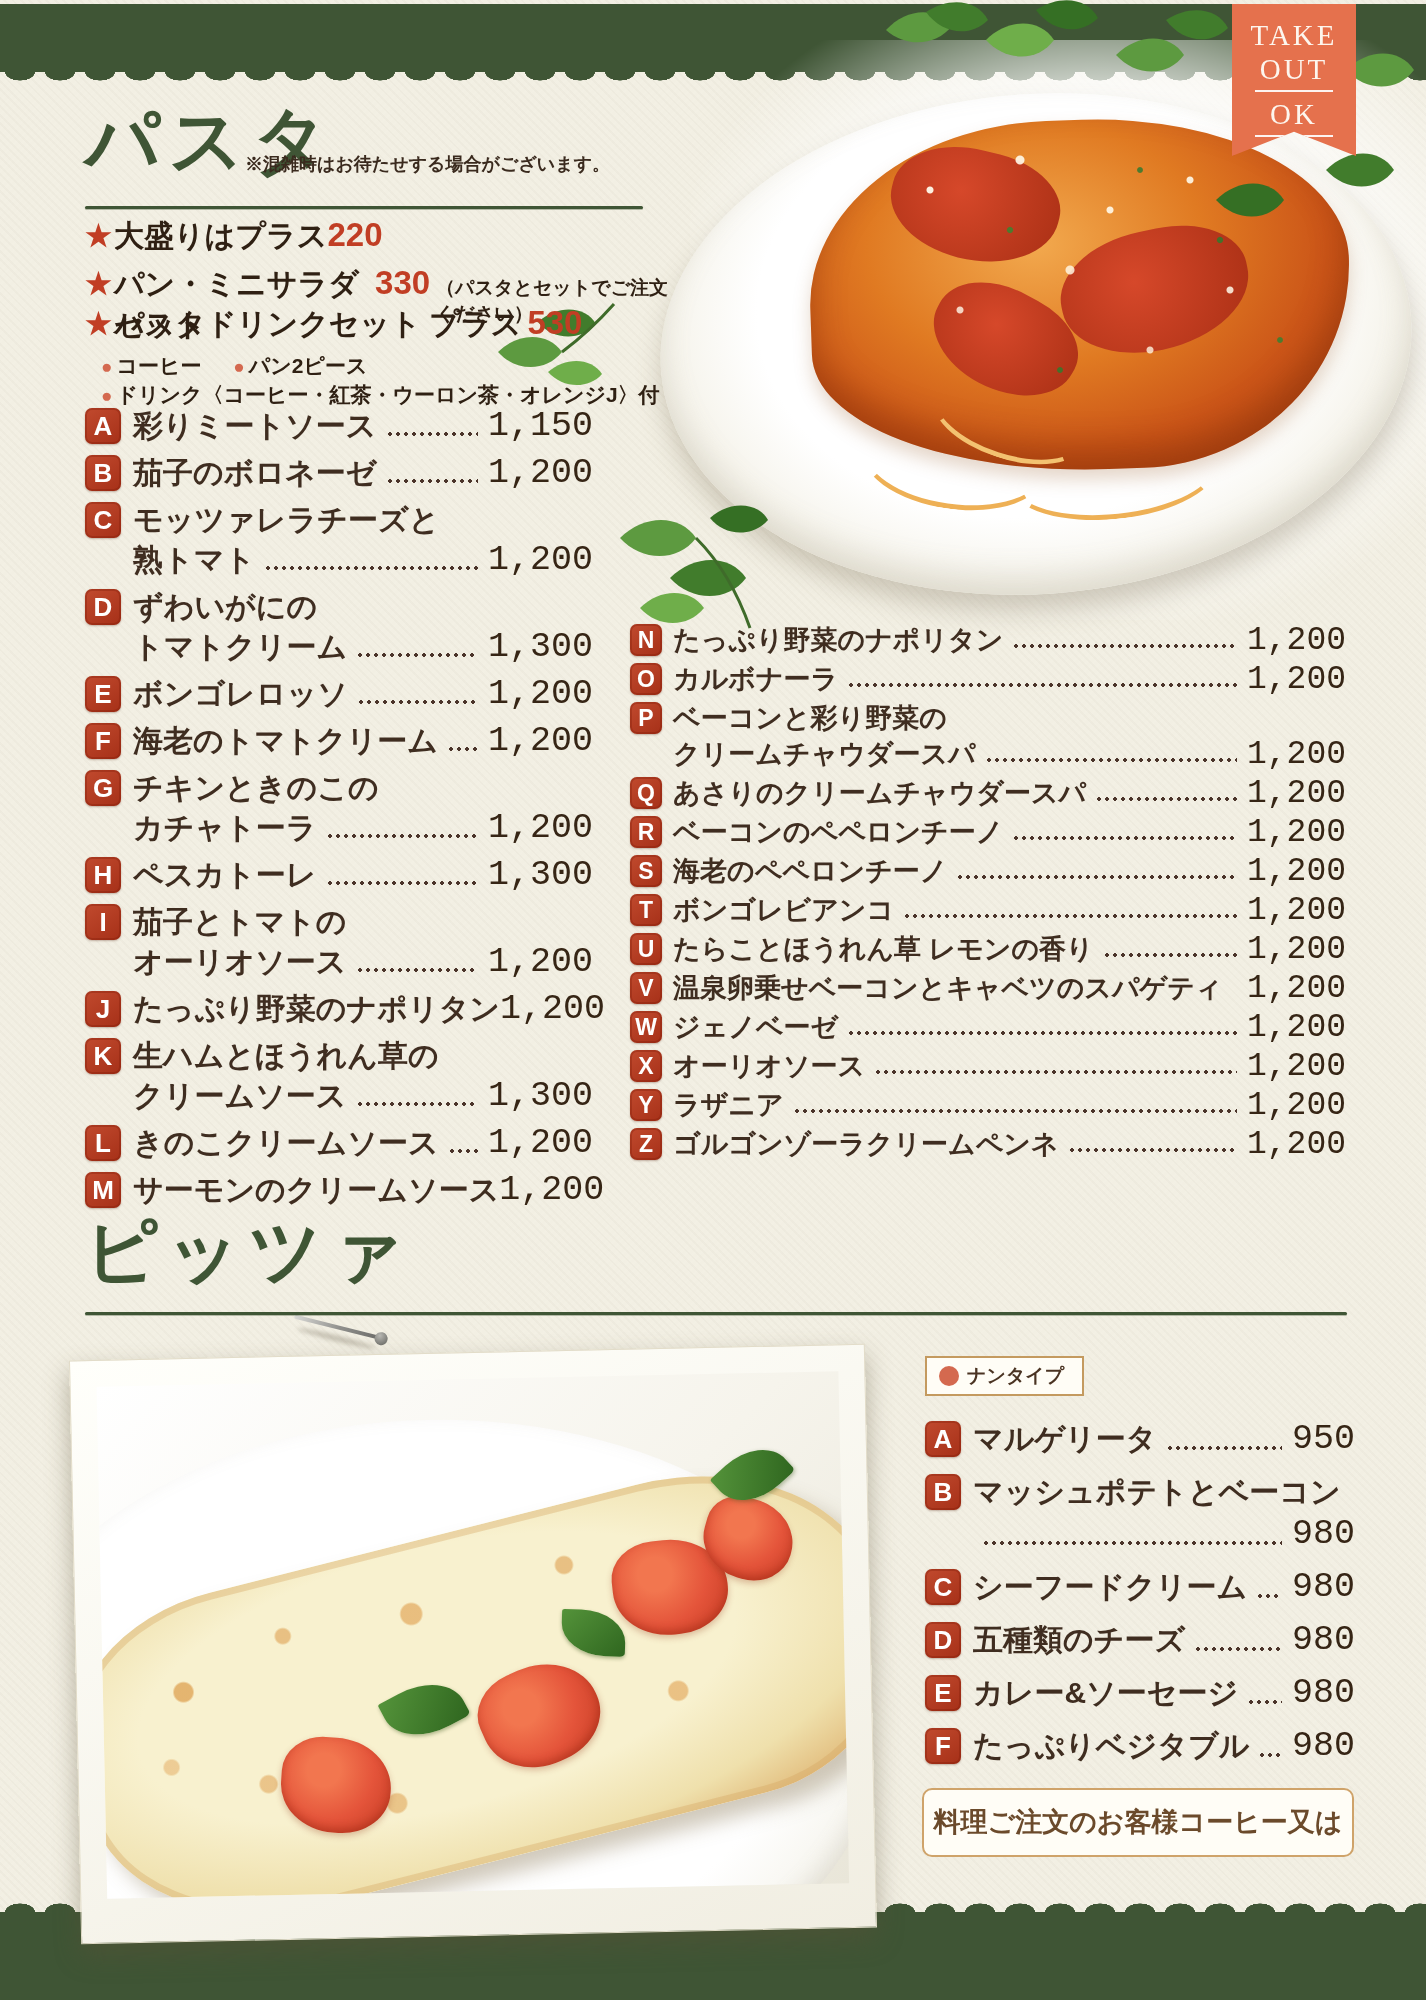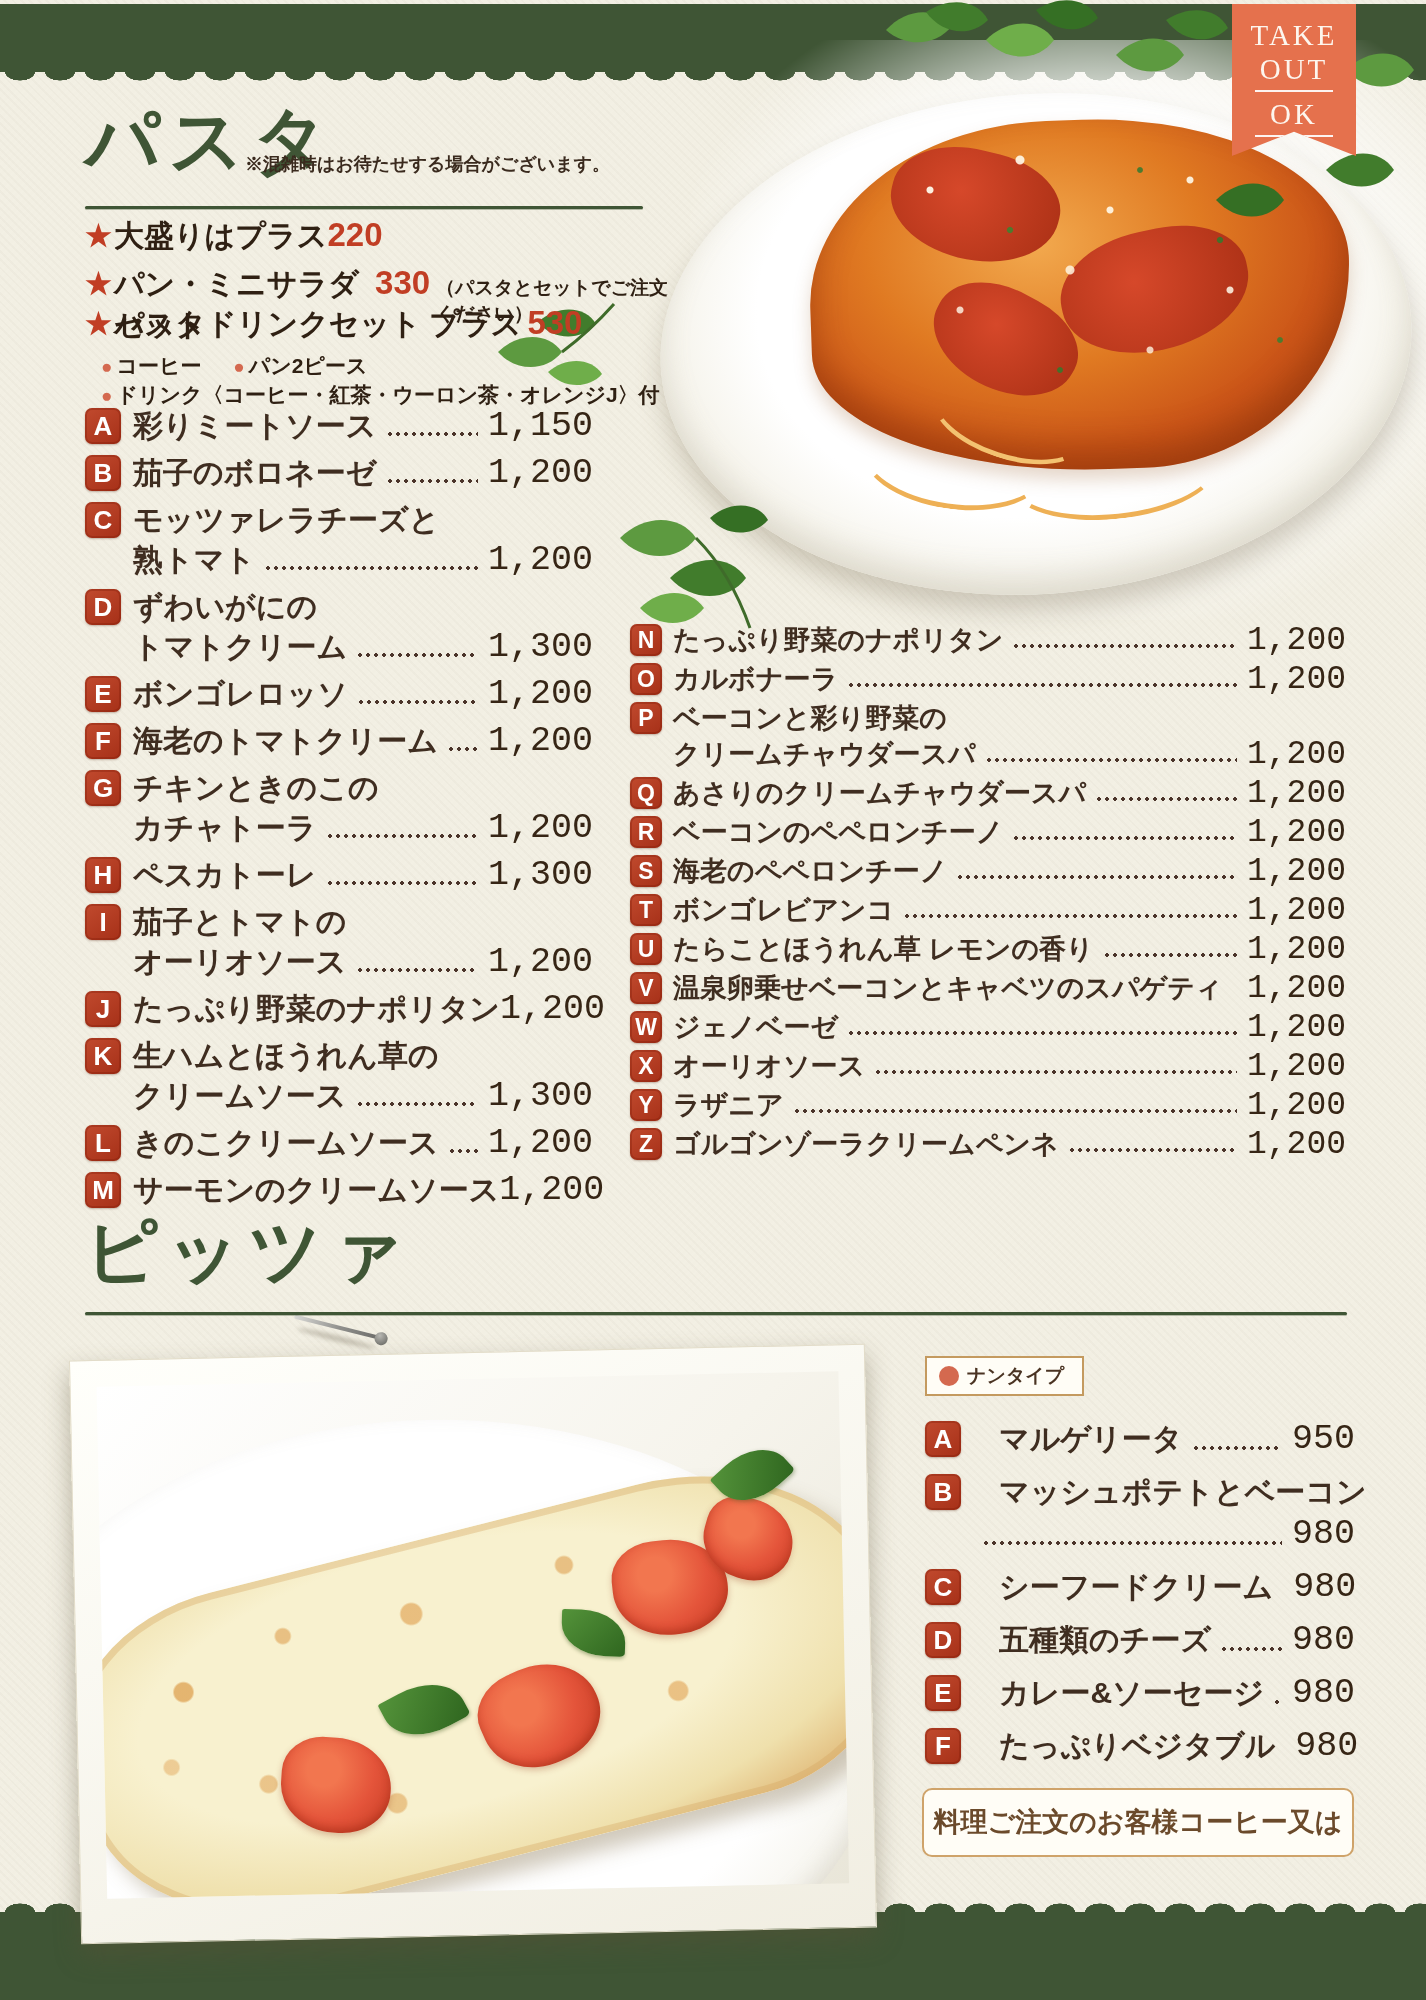--- a/index.html
+++ b/index.html
@@ -115,21 +115,21 @@
   .indent.l2-pizza{padding-left:48px;}
   
   .naan-badge{display:inline-flex;align-items:center;background:#fffdf6;border:2px solid #c49a5f;
     box-shadow:0 0 0 3px rgba(255,253,246,.8) inset;padding:5px 18px 5px 12px;margin-bottom:22px;}
   .naan-badge .dot{width:20px;height:20px;border-radius:50%;background:#d4694f;margin-right:8px;}
   .naan-badge .lbl{font-size:19px;font-weight:bold;color:#4a3categ категория category;}
   .naan-badge .lbl{color:#4a3322;}
   .pizza-col .mline{height:42px;}
   .pizza-col .menu-row{margin-bottom:11px;}
   .pizza-col .badge{width:36px;height:36px;font-size:26px;margin-right:12px;}
-  .pizza-col .mname{font-size:30px;margin-left:26px;}
+  .pizza-col .mname{font-size:30px;}
   .pizza-col .mprice{font-size:35px;}
   .service-note{position:absolute;left:922px;top:1788px;width:432px;z-index:4;box-sizing:border-box;
     background:#fffdf6;border:2px solid #cfa36a;border-radius:10px;padding:14px 8px;
     text-align:center;font-size:27px;font-weight:bold;color:#6b4a2b;line-height:37px;}
   .service-note .red{color:var(--red);}
   
   .polaroid{position:absolute;left:75px;top:1352px;width:794px;height:582px;z-index:2;
     background:linear-gradient(160deg,#fffffb,#f1eee2);border:1px solid #e2dcc9;
     box-shadow:0 12px 26px rgba(90,80,55,.42);transform:rotate(-1.2deg);}
   .pphoto{position:absolute;left:26px;top:26px;right:26px;bottom:44px;overflow:hidden;

